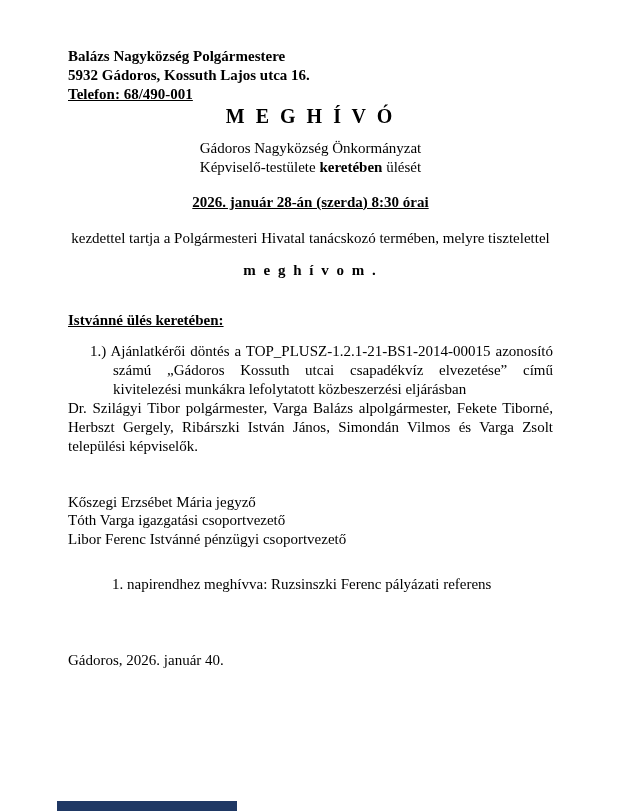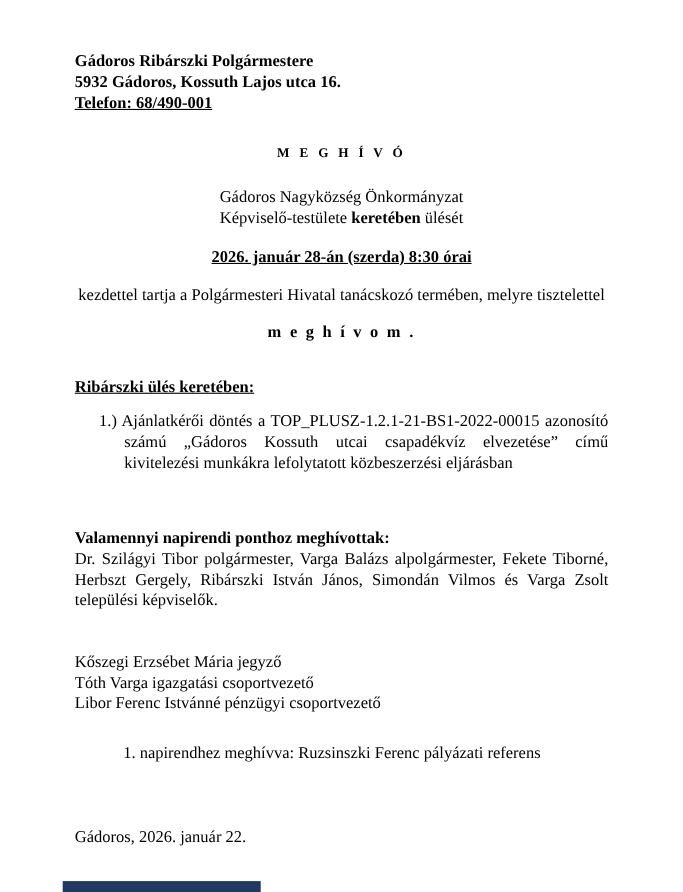--- a/index.html
+++ b/index.html
@@ -13,29 +13,28 @@
     font-size: 15px;
     line-height: 1.26;
   }
   .page { padding: 47px 68px 0 68px; }
 
   .hdr { font-weight: bold; }
   .hdr div { white-space: nowrap; }
   .u { text-decoration: underline; }
 
   .doc-title {
-    margin-top: 28px;
     text-align: center;
     font-weight: bold;
-    font-size: 12px;
+    font-size: 20px;
     letter-spacing: 3px;
   }
 
   .center { text-align: center; }
-  .intro { margin-top: 24px; }
+  .intro { margin-top: 10px; }
   .datetime {
     margin-top: 16px;
     text-align: center;
     font-weight: bold;
     text-decoration: underline;
   }
   .location { margin-top: 17px; text-align: center; }
   .invite {
     margin-top: 14px;
     text-align: center;
@@ -73,50 +72,49 @@
     width: 180px;
     height: 10px;
   }
 </style>
 </head>
 <body>
 
 <div class="page">
 
   <div class="hdr">
-    <div>Gádoros Ribárszki Polgármestere</div>
+    <div>Balázs Nagyközség Polgármestere</div>
     <div>5932 Gádoros, Kossuth Lajos utca 16.</div>
     <div class="u">Telefon: 68/490-001</div>
   </div>
 
   <div class="doc-title">M E G H Í V Ó</div>
 
   <div class="intro center">
     <div>Gádoros Nagyközség Önkormányzat</div>
     <div><span>Képviselő-testülete </span><b>keretében</b><span> ülését</span></div>
   </div>
 
   <div class="datetime">2026. január 28-án (szerda) 8:30 órai</div>
 
   <div class="location">kezdettel tartja a Polgármesteri Hivatal tanácskozó termében, melyre tisztelettel</div>
 
   <div class="invite">m e g h í v o m .</div>
 
-  <div class="section-heading">Ribárszki ülés keretében:</div>
+  <div class="section-heading">Istvánné ülés keretében:</div>
 
-  <div class="agenda-item"><span>1.)</span> <span>Ajánlatkérői döntés a TOP_PLUSZ-1.2.1-21-BS1-2022-00015 azonosító számú „Gádoros Kossuth utcai csapadékvíz elvezetése” című kivitelezési munkákra lefolytatott közbeszerzési eljárásban</span></div>
+  <div class="agenda-item"><span>1.)</span> <span>Ajánlatkérői döntés a TOP_PLUSZ-1.2.1-21-BS1-2014-00015 azonosító számú „Gádoros Kossuth utcai csapadékvíz elvezetése” című kivitelezési munkákra lefolytatott közbeszerzési eljárásban</span></div>
 
-  <div class="invitees-heading">Valamennyi napirendi ponthoz meghívottak:</div>
   <div class="invitees-body">Dr. Szilágyi Tibor polgármester, Varga Balázs alpolgármester, Fekete Tiborné, Herbszt Gergely, Ribárszki István János, Simondán Vilmos és Varga Zsolt települési képviselők.</div>
 
   <div class="officials">
     <div>Kőszegi Erzsébet Mária jegyző</div>
     <div>Tóth Varga igazgatási csoportvezető</div>
     <div>Libor Ferenc Istvánné pénzügyi csoportvezető</div>
   </div>
 
   <div class="extra-invite">1. napirendhez meghívva: Ruzsinszki Ferenc pályázati referens</div>
 
-  <div class="dateline">Gádoros, 2026. január 22.</div>
+  <div class="dateline">Gádoros, 2026. január 40.</div>
 
 </div>
 
 <div class="bottom-bar" style="background: rgb(31, 56, 100);"></div>
 
 </body></html>

